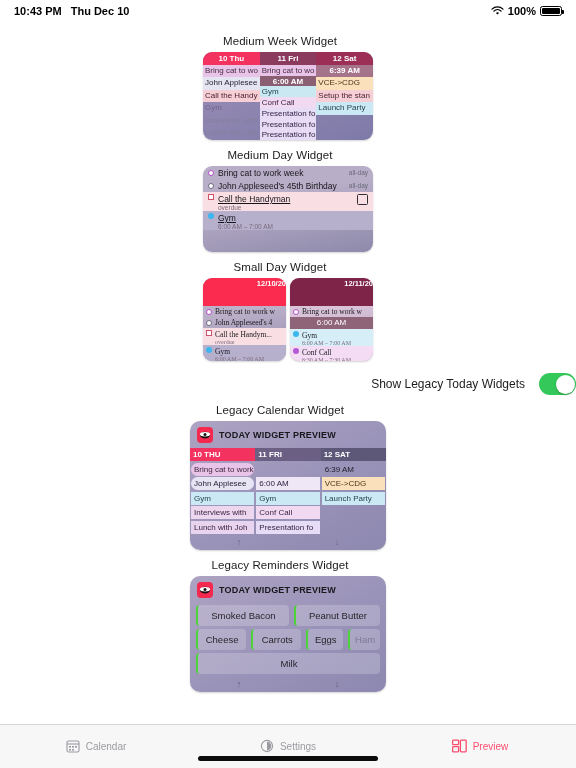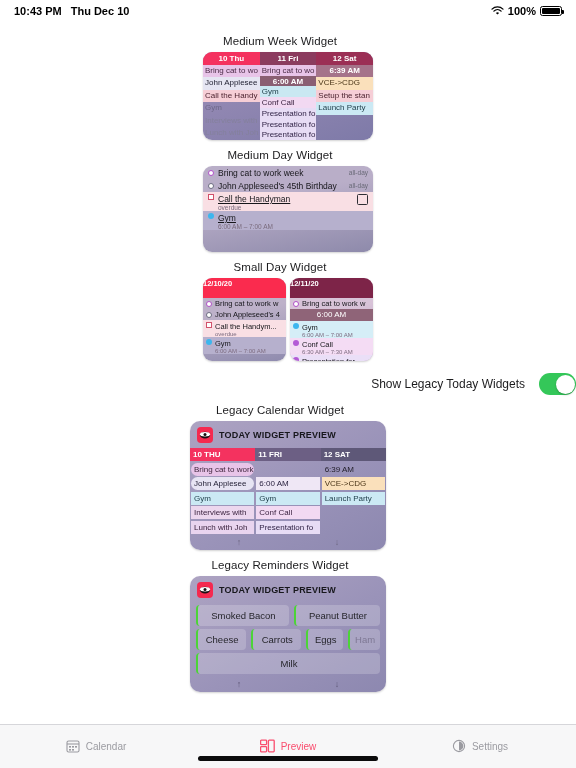--- a/index.html
+++ b/index.html
@@ -86,24 +86,24 @@
   .chkbox { width: 11px; height: 11px; border: 1.2px solid #2e2e34; border-radius: 1.5px; margin-left:auto; }
 
   
   .small-row { display: flex; gap: 4px; justify-content: center; }
   .small-widget {
     width: 83px; height: 83px; border-radius: 9px; overflow: hidden;
     box-shadow: 0 1px 2px rgba(0,0,0,.18);
   }
   .sw-a { background: linear-gradient(170deg,#bdb1c9 40%,#8f8bae); }
   .sw-b { background: linear-gradient(170deg,#d8c3d8 40%,#b79cc0); }
-  .sw-head { height: 20px; color:#fff; font-size:7.5px; text-align:left; line-height:12px; font-weight:600; }
+  .sw-head { height: 28px; color:#fff; font-size:7.5px; text-align:right; line-height:12px; font-weight:600; }
   .sw-head.red { background:#fa2b4e; }
   .sw-head.dark { background:#7d2448; }
-  .sw-row { display:flex; align-items:center; gap:3px; padding:0 3px; height:11px; font-size:7.5px; color:#17171b; }
+  .sw-row { display:flex; align-items:center; gap:3px; padding:0 3px; height:11px; font-size:7.5px; color:#17171b;font-family:Liberation Serif, serif; }
   .sw-row.tall { height:17px; align-items:flex-start; padding-top:1.5px; }
   .sw-sub { font-size:6px; line-height:6.5px; color:#7d6c80; }
   .sw-band { height:12px; background:#8f6478; color:#fff; font-size:8px; text-align:center; line-height:12px; font-weight:500; }
 
   
   .toggle-row {
     display:flex; align-items:center; justify-content:flex-end;
     gap: 14px; margin: 12px 0 4px 0;
   }
   .toggle-label { font-size: 12px; color:#1c1c1e; }
@@ -423,33 +423,33 @@
           <line x1="1" y1="5" x2="13" y2="5" stroke="#9b9ba1" stroke-width="1.1"></line>
           <rect x="3" y="7" width="2" height="1.6" fill="#9b9ba1"></rect>
           <rect x="6" y="7" width="2" height="1.6" fill="#9b9ba1"></rect>
           <rect x="9" y="7" width="2" height="1.6" fill="#9b9ba1"></rect>
           <rect x="3" y="10" width="2" height="1.6" fill="#9b9ba1"></rect>
           <rect x="6" y="10" width="2" height="1.6" fill="#9b9ba1"></rect>
         </svg>
     </span>
     <span>Calendar</span>
   </div>
+  <div class="tab">
+    <span>
+      <svg width="14" height="14" viewBox="0 0 14 14">
+          <circle cx="7" cy="7" r="5.6" fill="none" stroke="#9b9ba1" stroke-width="1.1"></circle>
+          <path d="M7 2.6a4.4 4.4 0 0 1 0 8.8Z" fill="#9b9ba1"></path>
+        </svg>
+    </span>
+    <span>Settings</span>
+  </div>
   <div class="tab active">
     <span>
       <svg width="15" height="14" viewBox="0 0 15 14">
           <rect x="0.6" y="1.2" width="6" height="4.4" rx="0.8" fill="none" stroke="#fa4d6e" stroke-width="1.3"></rect>
           <rect x="0.6" y="7.6" width="6" height="5.2" rx="0.8" fill="none" stroke="#fa4d6e" stroke-width="1.3"></rect>
           <rect x="8.4" y="1.2" width="5.8" height="11.6" rx="0.8" fill="none" stroke="#fa4d6e" stroke-width="1.3"></rect>
         </svg>
     </span>
     <span>Preview</span>
   </div>
-  <div class="tab">
-    <span>
-      <svg width="14" height="14" viewBox="0 0 14 14">
-          <circle cx="7" cy="7" r="5.6" fill="none" stroke="#9b9ba1" stroke-width="1.1"></circle>
-          <path d="M7 2.6a4.4 4.4 0 0 1 0 8.8Z" fill="#9b9ba1"></path>
-        </svg>
-    </span>
-    <span>Settings</span>
-  </div>
   <div class="home-indicator"></div>
 </div>
 
 </body></html>

